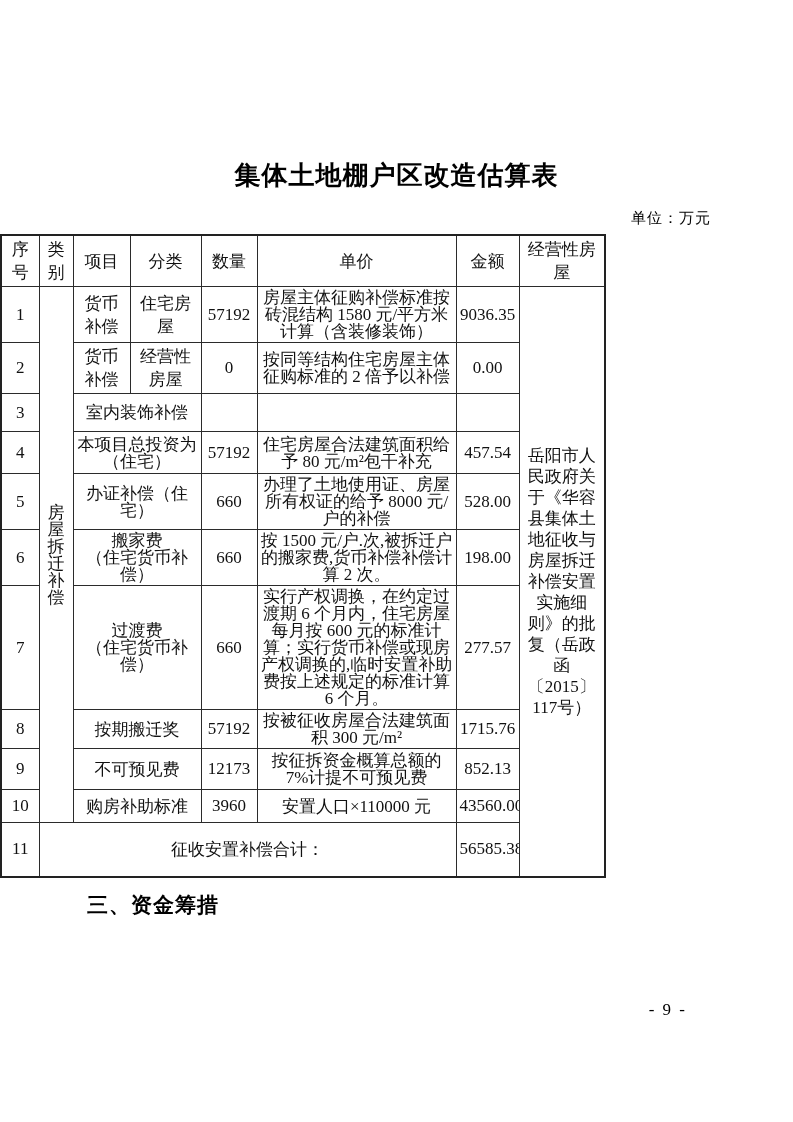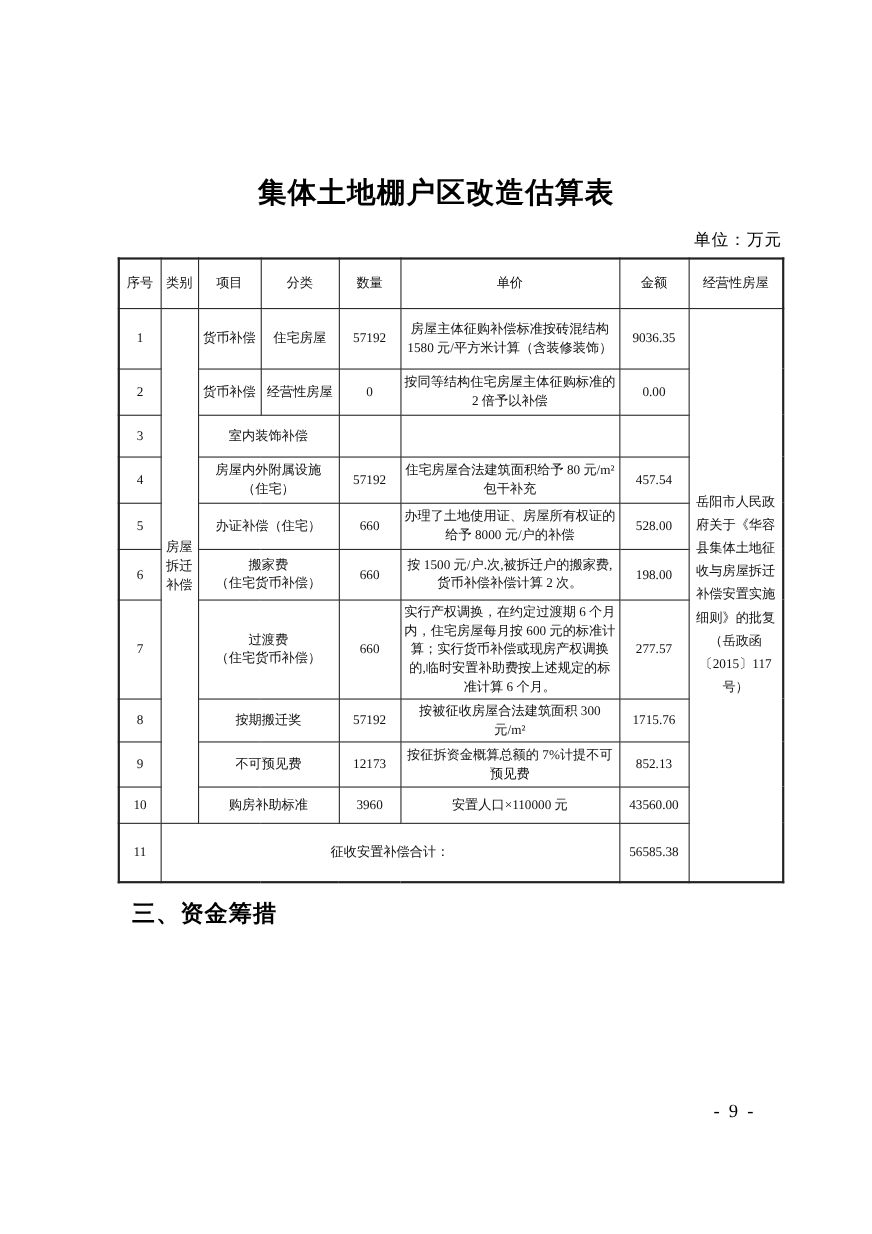--- a/index.html
+++ b/index.html
@@ -25,25 +25,24 @@
   }
   .unit-row {
     width: 604px;
     margin: 16px 0 6px 107px;
     text-align: right;
     font-size: 15px;
     letter-spacing: 1px;
     font-family: Liberation Mono, monospace;
   }
   table.estimate {
-    margin-left: 107px;
     width: 604px;
     border-collapse: collapse;
     table-layout: fixed;
-    font-size: 12px;
+    font-size: 17px;
   }
   table.estimate td, table.estimate th {
     border: 1.5px solid #2b2b2b;
     padding: 2px 3px;
     text-align: center;
     vertical-align: middle;
     font-weight: 400;
     color: #111;
     overflow: hidden;
   }
@@ -52,21 +51,21 @@
     text-align: left;
     padding: 2px 5px;
     line-height: 17px;
   }
   td.pre { white-space: pre-line; line-height: 17px; }
   td.policy {
     line-height: 21px;
     padding: 2px 4px;
   }
   td.amount { text-align: center; }
-  .section { margin-left: 76px; width: 588px; }
+  .section { margin-left: 43px; width: 588px; }
   .section-heading {
     margin-top: 13px;
     margin-left: 44px;
     font-family: "Liberation Sans", sans-serif;
     font-weight: 700;
     font-size: 21px;
     letter-spacing: 1px;
   }
   .para { margin-top: 12px; font-size: 20px; }
   .para .line {
@@ -142,21 +141,21 @@
     </tr>
     <tr style="height:38px">
       <td>3</td>
       <td class="pre" colspan="2">室内装饰补偿</td>
       <td></td>
       <td class="price"></td>
       <td class="amount"></td>
     </tr>
     <tr style="height:42px">
       <td>4</td>
-      <td class="pre" colspan="2">房屋内外附属设施
+      <td class="pre" colspan="2">本项目总投资为
 （住宅）</td>
       <td>57192</td>
       <td class="price">住宅房屋合法建筑面积给予 80 元/m²包干补充</td>
       <td class="amount">457.54</td>
     </tr>
     <tr style="height:42px">
       <td>5</td>
       <td class="pre" colspan="2">办证补偿（住宅）</td>
       <td>660</td>
       <td class="price">办理了土地使用证、房屋所有权证的给予 8000 元/户的补偿</td>

